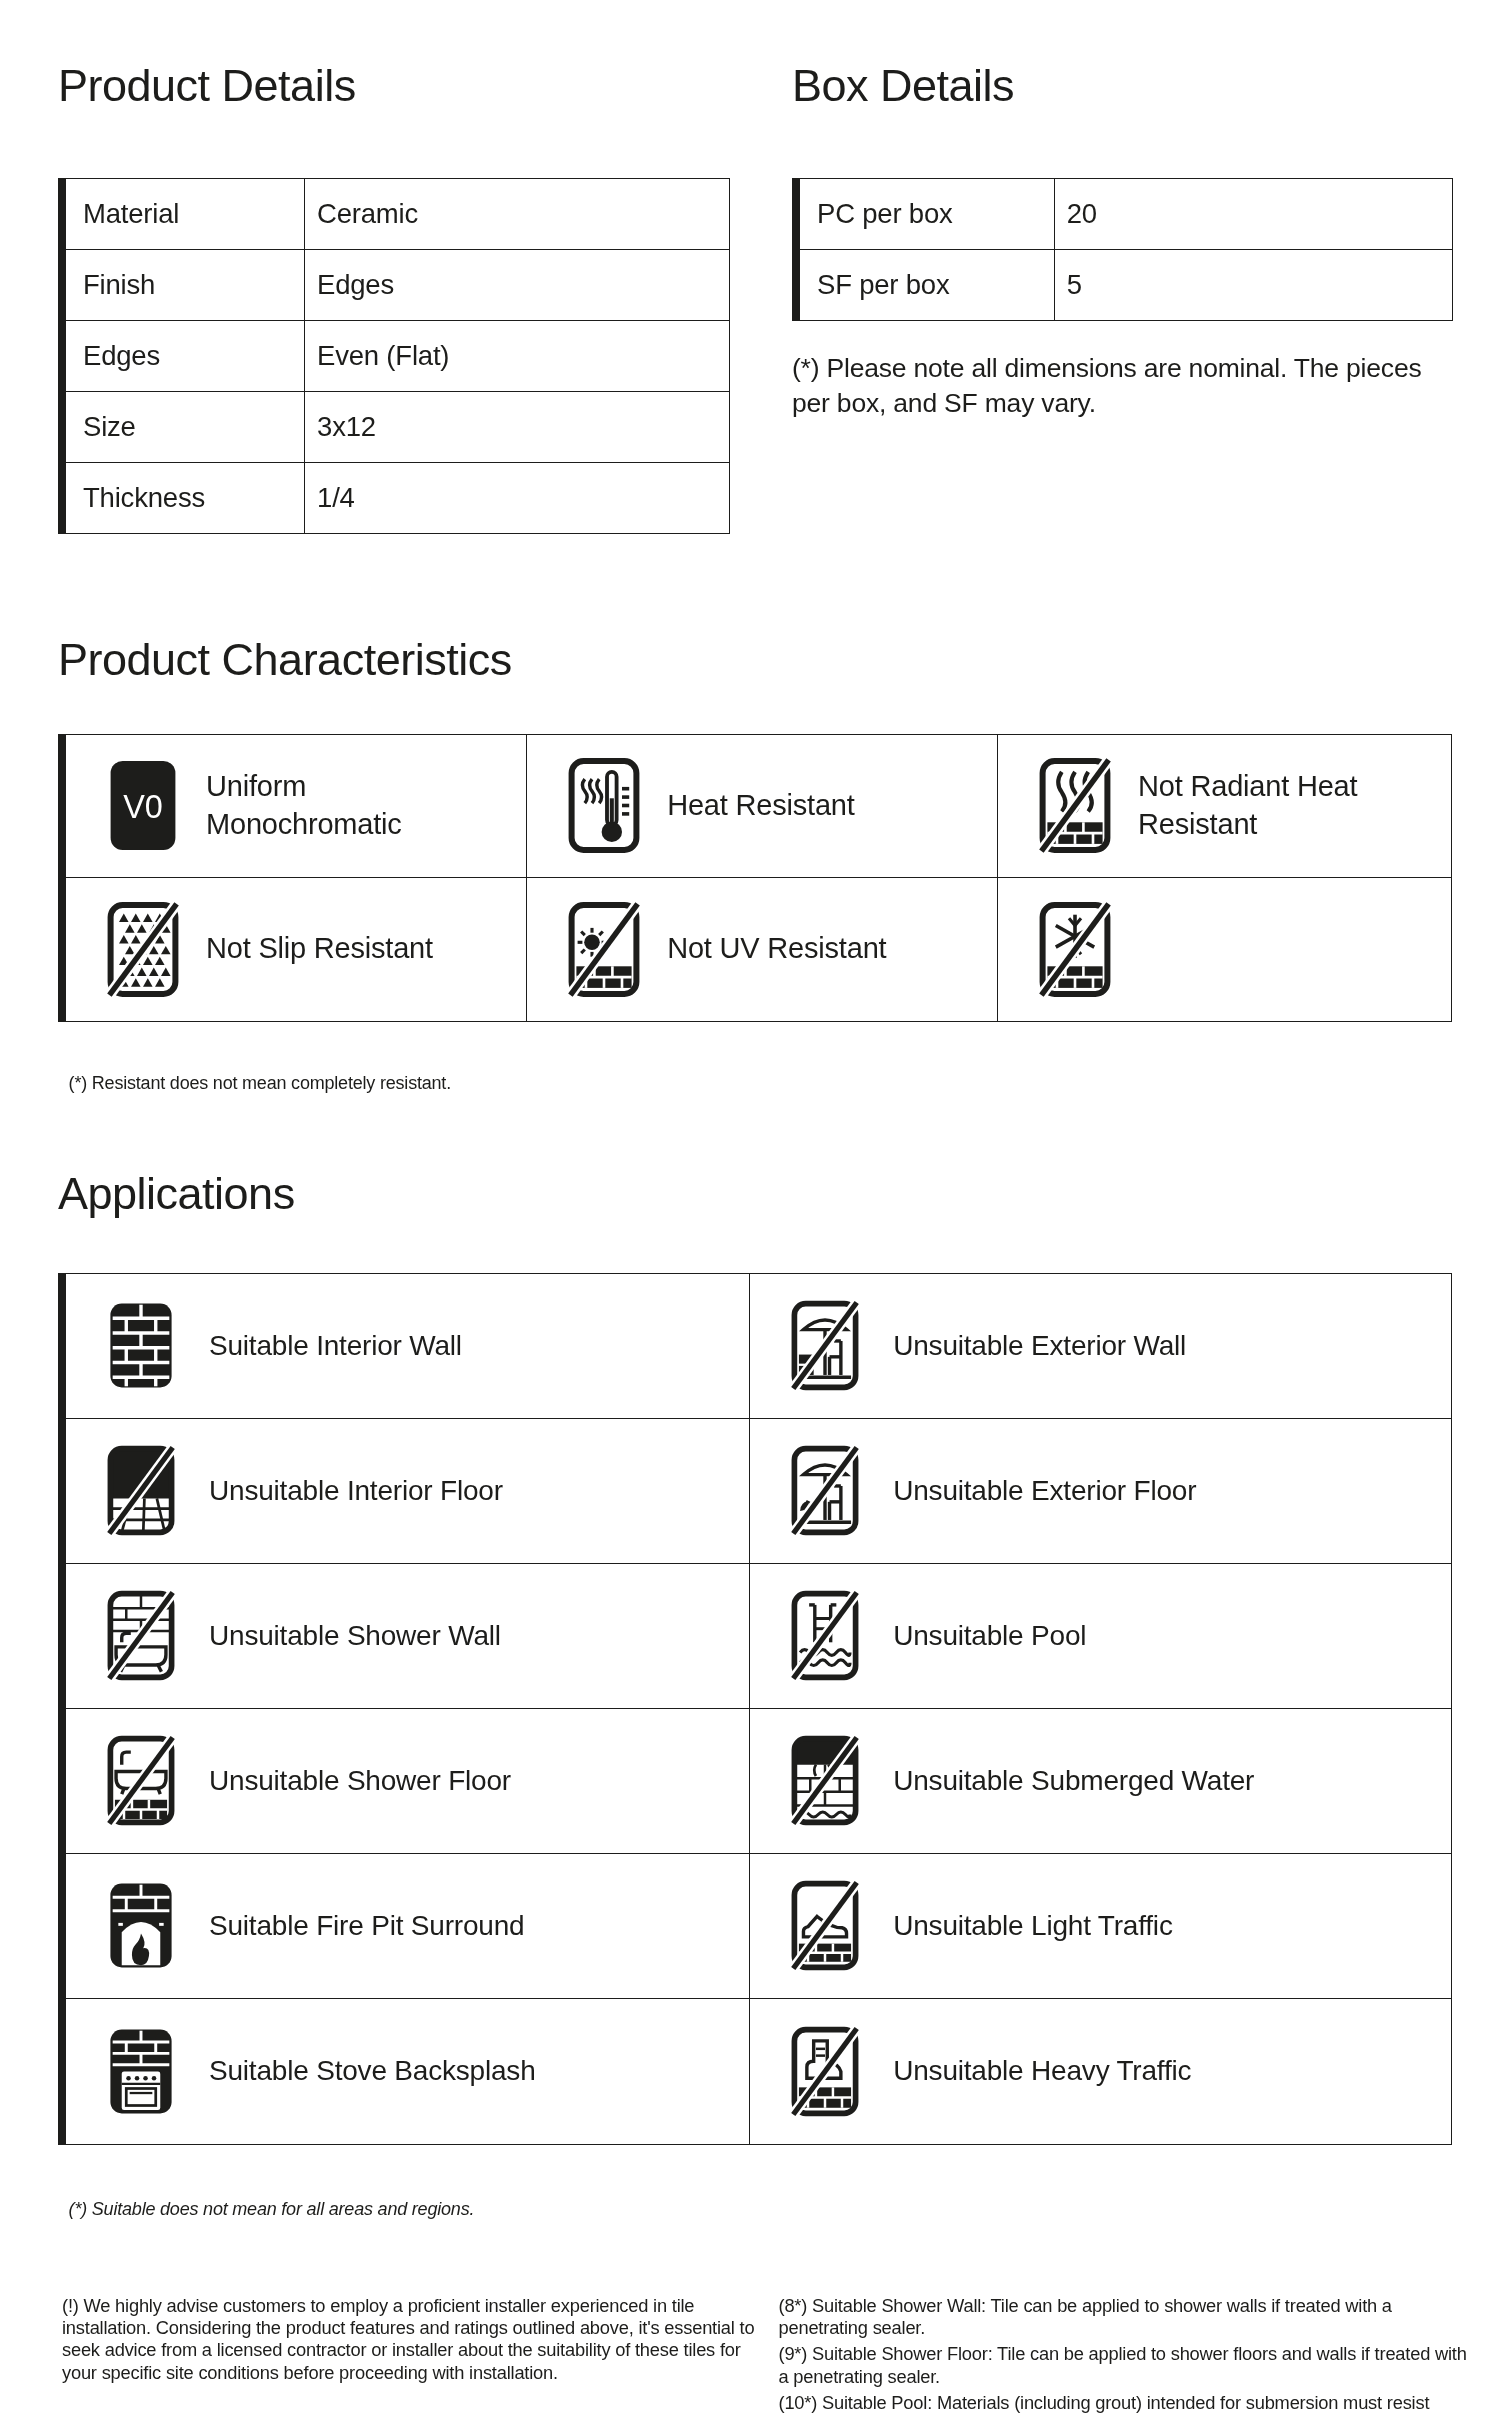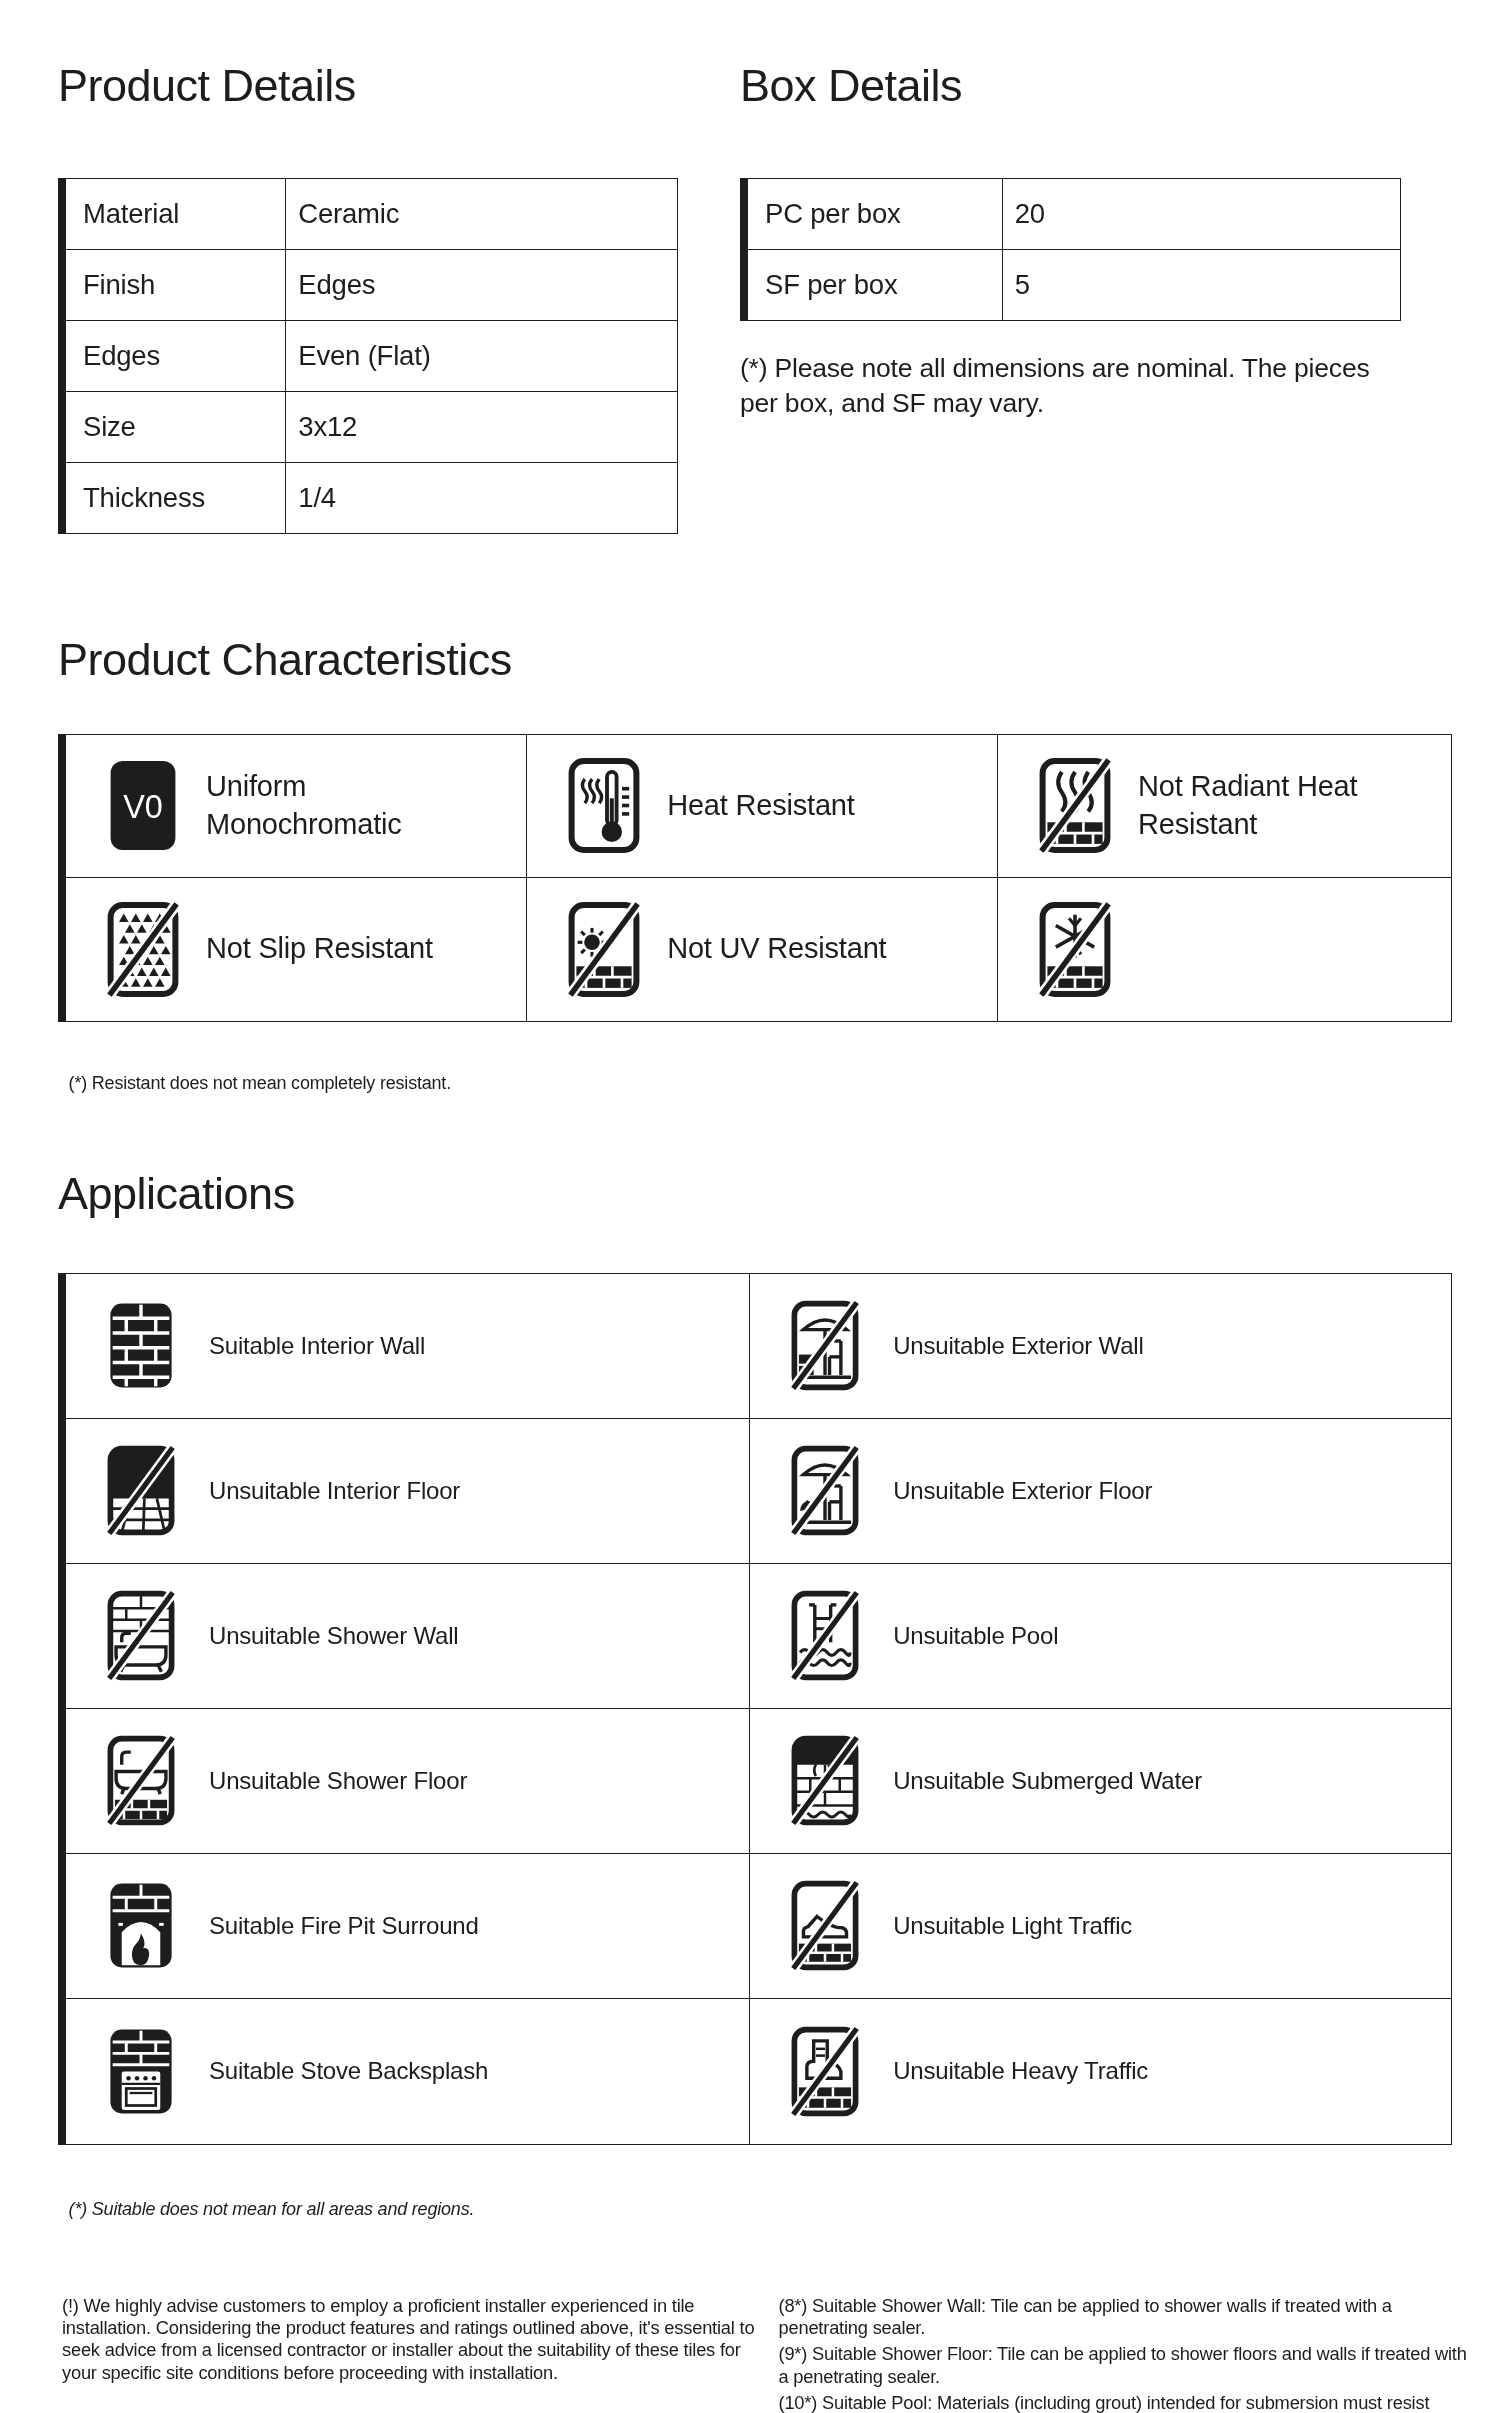--- a/index.html
+++ b/index.html
@@ -12,21 +12,21 @@
   }
   .content { padding:62px 56px 0 58px; }
 
   h1.sec-title {
     margin:0; font-size:45px; line-height:1.05; font-weight:400;
     letter-spacing:-0.5px; color:#1d1d1b;
   }
 
   
   .top { display:flex; gap:62px; align-items:flex-start; }
-  .top-left  { width:620px; flex:none; }
+  .top-left  { width:672px; flex:none; }
   .top-right { width:661px; flex:none; }
 
   .thickbar { border-left:7.7px solid #1d1d1b; }
   .mt-table { margin-top:69px; }
 
   table.spec { width:100%; border-collapse:collapse; }
   table.spec td {
     border:1px solid #1d1d1b; height:71px;
     font-size:27.5px; letter-spacing:-0.2px; vertical-align:middle;
   }
@@ -69,21 +69,21 @@
     grid-template-columns:49.4% 50.6%;
     border:1px solid #1d1d1b;
   }
   .app-cell {
     height:145px; display:flex; align-items:center;
     padding-left:41px; gap:34px;
     border-right:1px solid #1d1d1b; border-bottom:1px solid #1d1d1b;
   }
   .app-cell:nth-child(2n) { border-right:none; }
   .app-cell:nth-child(n+11) { border-bottom:none; }
-  .app-label { font-size:24px; letter-spacing:-0.2px; white-space:nowrap; }
+  .app-label { font-size:28px; letter-spacing:-0.2px; white-space:nowrap; }
   .apps-note { margin-top:54px;font-style:italic; }
 
   
   .footnotes { margin-top:71px; display:flex; gap:14.5px; }
   .fn-col { width:702px; flex:none; }
   .fn-col p {
     margin:4px; font-size:18.3px; line-height:1.22; letter-spacing:-0.2px; color:#1d1d1b;
   }
   .fn-col p.fn-intro { margin-bottom:25px; }
 </style>

